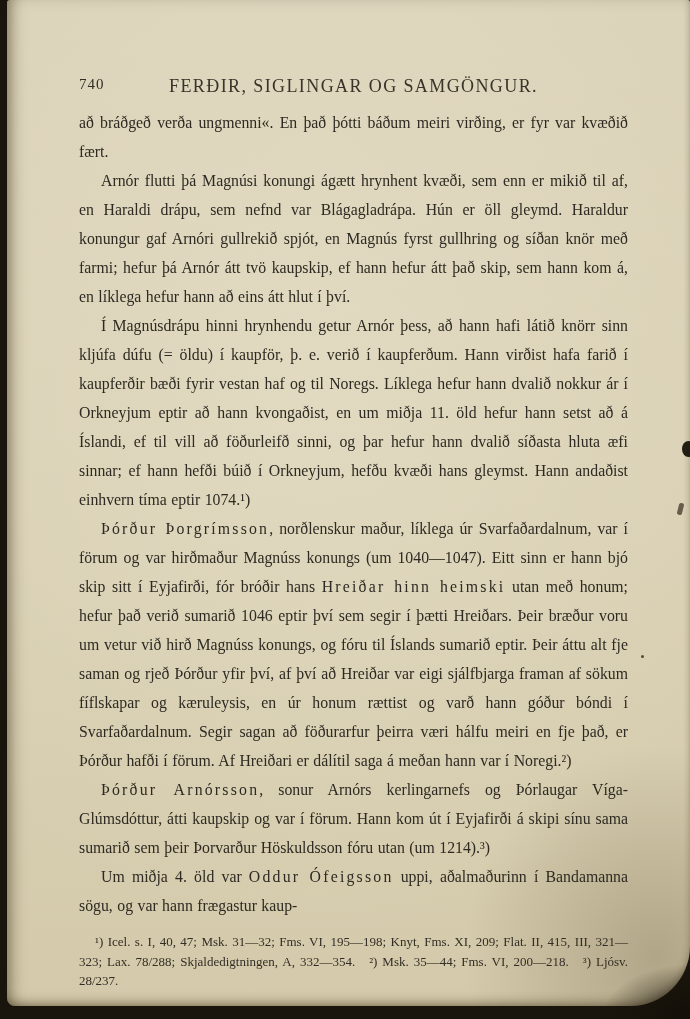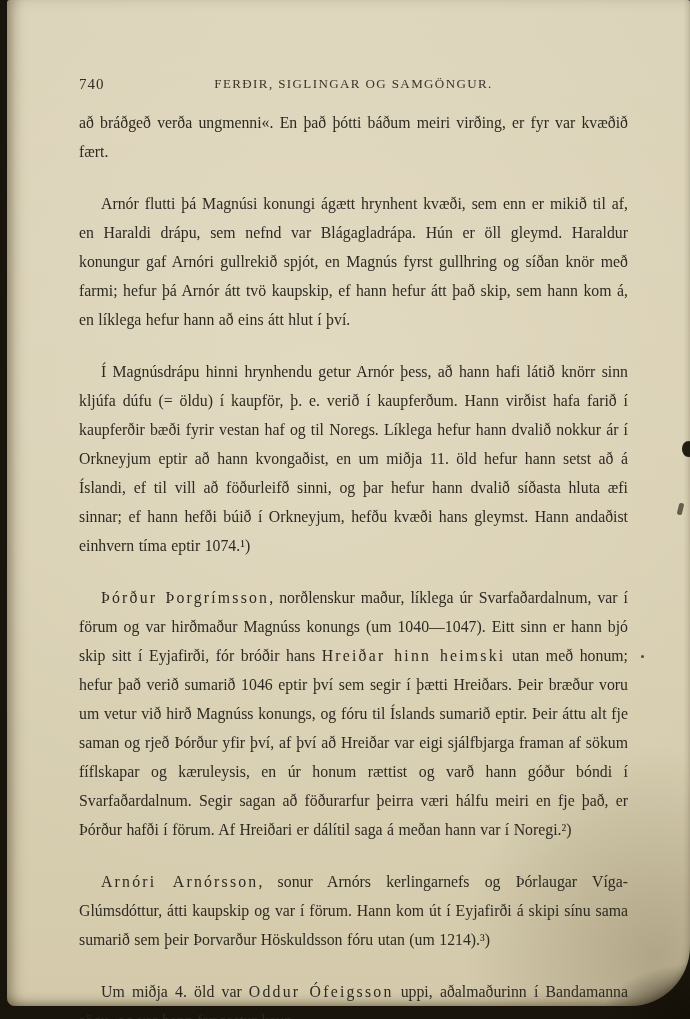--- a/index.html
+++ b/index.html
@@ -36,33 +36,33 @@
   .page-number {
     position: absolute;
     left: 0; top: 0;
     font-size: 15px;
     letter-spacing: 1px;
     color: #332e25;
   }
   .running-header {
     display: block;
     text-align: center;
-    font-size: 13px;
+    font-size: 18px;
     letter-spacing: 1.4px;
     color: #39332a;
   }
   .body-text { text-align: justify; }
   .para {
     margin: 0;
     font-size: 15.8px;
     line-height: 29px;
     text-align: justify;
     word-spacing: 0.5px;
   }
-  .para.indent { text-indent: 22px; margin-top: 23px; }
+  .para.indent { text-indent: 22px; }
   .spaced { letter-spacing: 2.2px; }
   .footnotes {
     margin-top: 12px;
     font-size: 13px;
     line-height: 19.5px;
     text-align: justify;
     text-indent: 16px;
     color: #332e25;
   }
   .fn { margin-right: 9px; }
@@ -104,21 +104,26 @@
   <div class="paper">
     <div class="header-row">
       <span class="page-number">740</span>
       <span class="running-header">FERÐIR, SIGLINGAR OG SAMGÖNGUR.</span>
     </div>
     <div class="body-text">
         <p class="para"><span>að bráðgeð verða ungmenni«. En það þótti báðum meiri virðing, er fyr var kvæðið fært.</span></p>
         <p class="para indent"><span>Arnór flutti þá Magnúsi konungi ágætt hrynhent kvæði, sem enn er mikið til af, en Haraldi drápu, sem nefnd var Blágagladrápa. Hún er öll gleymd. Haraldur konungur gaf Arnóri gullrekið spjót, en Magnús fyrst gullhring og síðan knör með farmi; hefur þá Arnór átt tvö kaupskip, ef hann hefur átt það skip, sem hann kom á, en líklega hefur hann að eins átt hlut í því.</span></p>
         <p class="para indent"><span>Í Magnúsdrápu hinni hrynhendu getur Arnór þess, að hann hafi látið knörr sinn kljúfa dúfu (= öldu) í kaupför, þ. e. verið í kaupferðum. Hann virðist hafa farið í kaupferðir bæði fyrir vestan haf og til Noregs. Líklega hefur hann dvalið nokkur ár í Orkneyjum eptir að hann kvongaðist, en um miðja 11. öld hefur hann setst að á Íslandi, ef til vill að föðurleifð sinni, og þar hefur hann dvalið síðasta hluta æfi sinnar; ef hann hefði búið í Orkneyjum, hefðu kvæði hans gleymst. Hann andaðist einhvern tíma eptir 1074.¹)</span></p>
         <p class="para indent"><span class="spaced">Þórður Þorgrímsson</span><span>, norðlenskur maður, líklega úr Svarfaðardalnum, var í förum og var hirðmaður Magnúss konungs (um 1040—1047). Eitt sinn er hann bjó skip sitt í Eyjafirði, fór bróðir hans </span><span class="spaced">Hreiðar hinn heimski</span><span> utan með honum; hefur það verið sumarið 1046 eptir því sem segir í þætti Hreiðars. Þeir bræður voru um vetur við hirð Magnúss konungs, og fóru til Íslands sumarið eptir. Þeir áttu alt fje saman og rjeð Þórður yfir því, af því að Hreiðar var eigi sjálfbjarga framan af sökum fíflskapar og kæruleysis, en úr honum rættist og varð hann góður bóndi í Svarfaðardalnum. Segir sagan að föðurarfur þeirra væri hálfu meiri en fje það, er Þórður hafði í förum. Af Hreiðari er dálítil saga á meðan hann var í Noregi.²)</span></p>
-        <p class="para indent"><span class="spaced">Arnóri Arnórsson</span><span>, sonur Arnórs kerlingarnefs og Þórlaugar Víga-Glúmsdóttur, átti kaupskip og var í förum. Hann kom út í Eyjafirði á skipi sínu sama sumarið sem þeir Þorvarður Höskuldsson fóru utan (um 1214).³)</span></p>
+        <p class="para indent"><span class="spaced">Þórður Arnórsson</span><span>, sonur Arnórs kerlingarnefs og Þórlaugar Víga-Glúmsdóttur, átti kaupskip og var í förum. Hann kom út í Eyjafirði á skipi sínu sama sumarið sem þeir Þorvarður Höskuldsson fóru utan (um 1214).³)</span></p>
         <p class="para indent"><span>Um miðja 4. öld var </span><span class="spaced">Oddur Ófeigsson</span><span> uppi, aðalmaðurinn í Bandamanna sögu, og var hann frægastur kaup-</span></p>
       </div>
+    <div class="footnotes">
+      <span class="fn">¹) Icel. s. I, 40, 47; Msk. 31—32; Fms. VI, 195—198; Knyt, Fms. XI, 209; Flat. II, 415, III, 321—323; Lax. 78/288; Skjaldedigtningen, A, 332—354.</span>
+      <span class="fn">²) Msk. 35—44; Fms. VI, 200—218.</span>
+      <span class="fn">³) Ljósv. 28/237.</span>
+    </div>
   </div>
   <div class="edge-notch"></div>
   <div class="margin-mark"></div>
   <div class="ink-speck"></div>
   <div class="corner-shade"></div>
 </div>
 
 </body></html>

